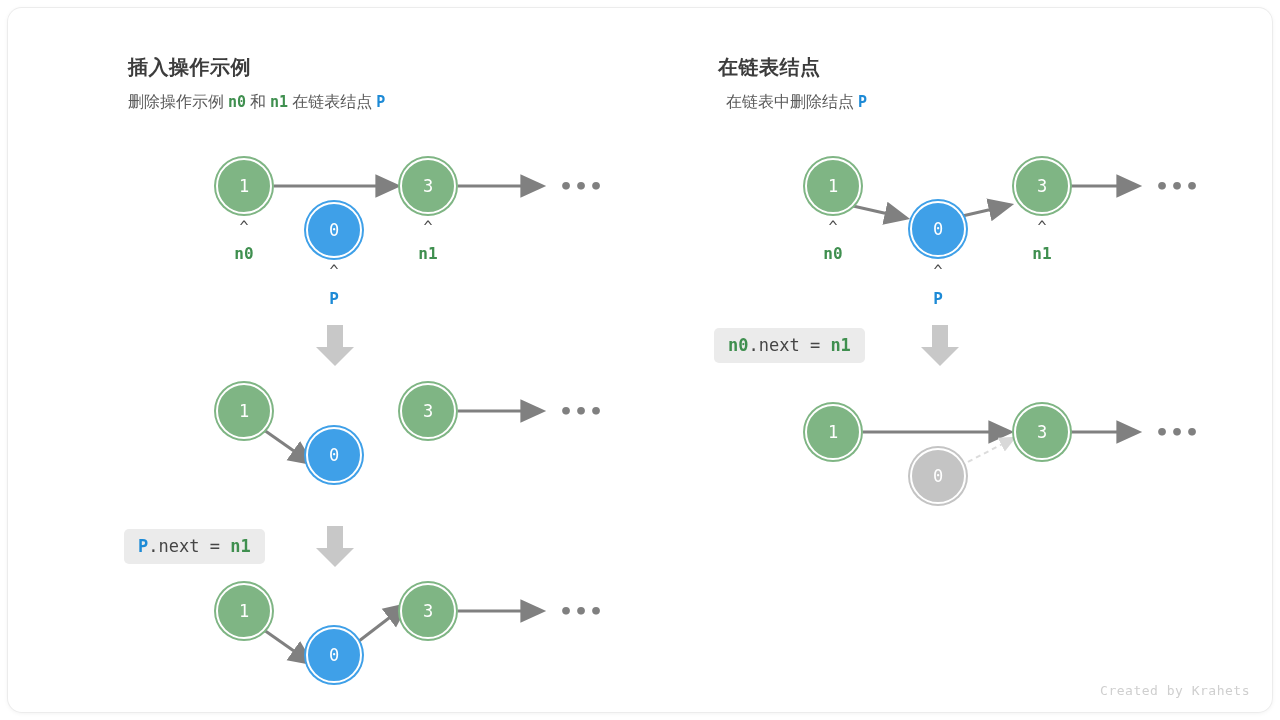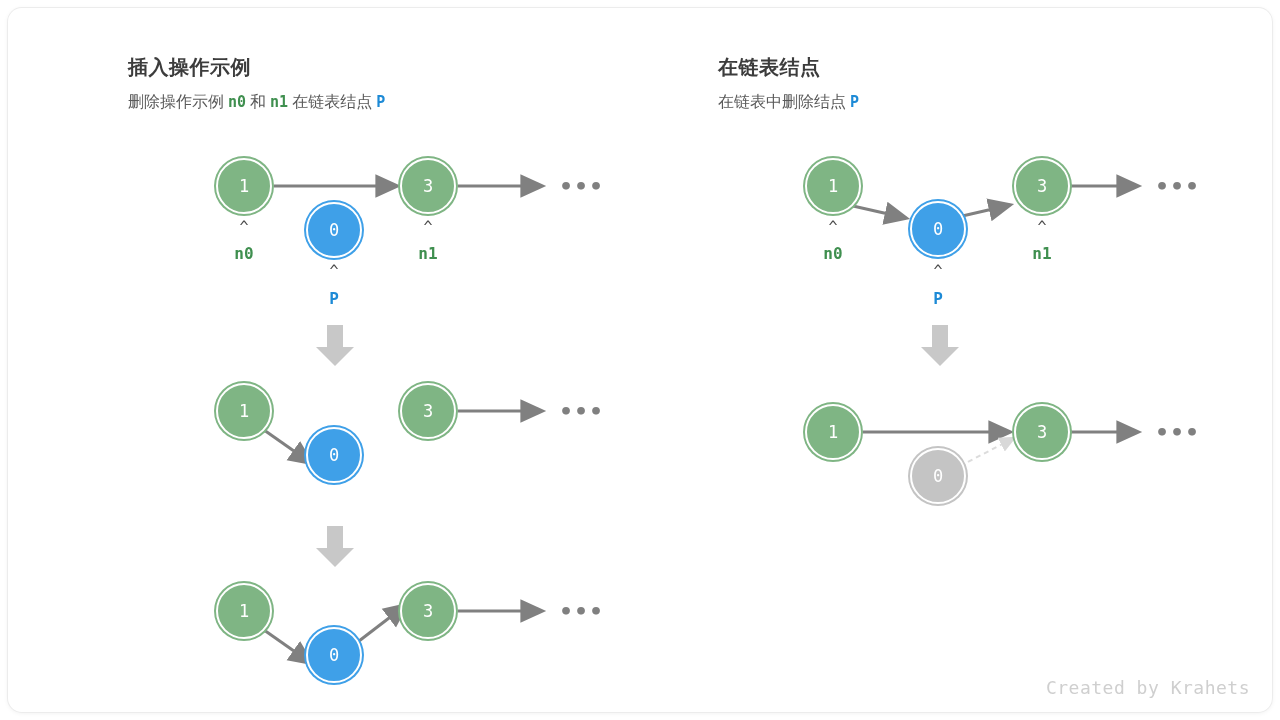--- a/index.html
+++ b/index.html
@@ -131,21 +131,21 @@
 
   
   .down-arrow { position: absolute; }
 
   
   #watermark {
     position: absolute;
     right: 22px;
     bottom: 14px;
     font-family: "DejaVu Sans Mono", "Liberation Mono", monospace;
-    font-size: 18px;
+    font-size: 13px;
     color: #cfcfcf;
     letter-spacing: 0.5px;
   }
 </style>
 </head>
 <body>
 
 <div id="canvas">
 
   <div class="panel" id="panel-insert">
@@ -194,36 +194,37 @@
 
     <svg class="down-arrow" style="left:306px; top:315px;" width="42" height="45" viewBox="0 0 42 45">
       <path d="M13,2 L29,2 L29,24 L40,24 L21,43 L2,24 L13,24 Z" fill="#c8c8c8"></path>
     </svg>
 
     <div class="node green" style="left:208px; top:375px; width:56px; height:56px;">1</div>
     <div class="node blue" style="left:298px; top:419px; width:56px; height:56px;">0</div>
     <div class="node green" style="left:392px; top:375px; width:56px; height:56px;">3</div>
     <div class="ellipsis" style="left:551px; top:393px;">•••</div>
 
+    <div class="code-chip" style="left:116px; top:521px;"><span class="b">P</span><span>.next = </span><span class="g">n1</span></div>
 
     <svg class="down-arrow" style="left:306px; top:516px;" width="42" height="45" viewBox="0 0 42 45">
       <path d="M13,2 L29,2 L29,24 L40,24 L21,43 L2,24 L13,24 Z" fill="#c8c8c8"></path>
     </svg>
 
     <div class="node green" style="left:208px; top:575px; width:56px; height:56px;">1</div>
     <div class="node blue" style="left:298px; top:619px; width:56px; height:56px;">0</div>
     <div class="node green" style="left:392px; top:575px; width:56px; height:56px;">3</div>
     <div class="ellipsis" style="left:551px; top:593px;">•••</div>
   </div>
 
   <div class="panel" id="panel-delete">
 
     <div class="panel-title" style="left:70px; top:46px;">在链表结点</div>
 
-    <div class="panel-subtitle" style="left:70px; top:84px;">
+    <div class="panel-subtitle" style="left:78px; top:84px;">
       <span>在链表中删除结点</span><span class="mono blue-tok">P</span>
     </div>
 
     <svg class="layer" viewBox="0 0 624 704">
 
       <line x1="205" y1="198" x2="258" y2="210" stroke="#808080" stroke-width="3" marker-end="url(#ah)"></line>
       <line x1="310" y1="209" x2="362" y2="197" stroke="#808080" stroke-width="3" marker-end="url(#ah)"></line>
       <line x1="406" y1="178" x2="490" y2="178" stroke="#808080" stroke-width="3" marker-end="url(#ah)"></line>
 
       <line x1="215" y1="424" x2="362" y2="424" stroke="#808080" stroke-width="3" marker-end="url(#ah)"></line>
@@ -239,20 +240,21 @@
 
     <div class="caret" style="left:175px; top:212px;">^</div>
     <div class="ptr-label green" style="left:185px; top:238px;">n0</div>
 
     <div class="caret" style="left:280px; top:256px;">^</div>
     <div class="ptr-label blue" style="left:290px; top:283px;">P</div>
 
     <div class="caret" style="left:384px; top:212px;">^</div>
     <div class="ptr-label green" style="left:394px; top:238px;">n1</div>
 
+    <div class="code-chip" style="left:66px; top:320px;"><span class="g">n0</span><span>.next = </span><span class="g">n1</span></div>
 
     <svg class="down-arrow" style="left:271px; top:315px;" width="42" height="45" viewBox="0 0 42 45">
       <path d="M13,2 L29,2 L29,24 L40,24 L21,43 L2,24 L13,24 Z" fill="#c8c8c8"></path>
     </svg>
 
     <div class="node green" style="left:157px; top:396px; width:56px; height:56px;">1</div>
     <div class="node gray" style="left:262px; top:440px; width:56px; height:56px;">0</div>
     <div class="node green" style="left:366px; top:396px; width:56px; height:56px;">3</div>
     <div class="ellipsis" style="left:507px; top:414px;">•••</div>
   </div>

